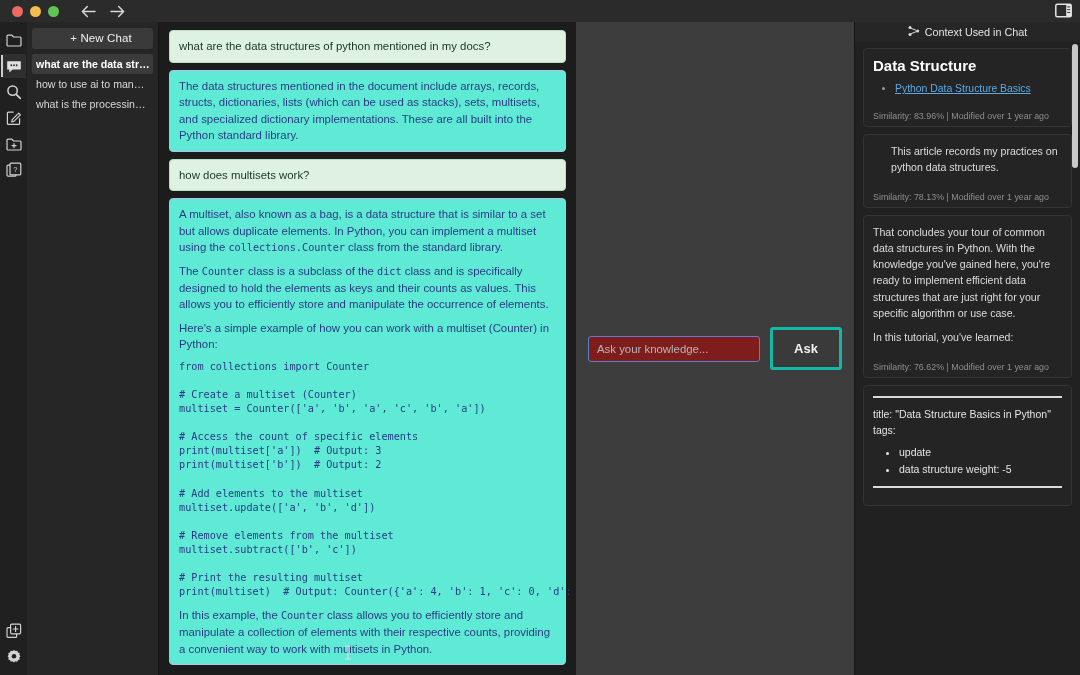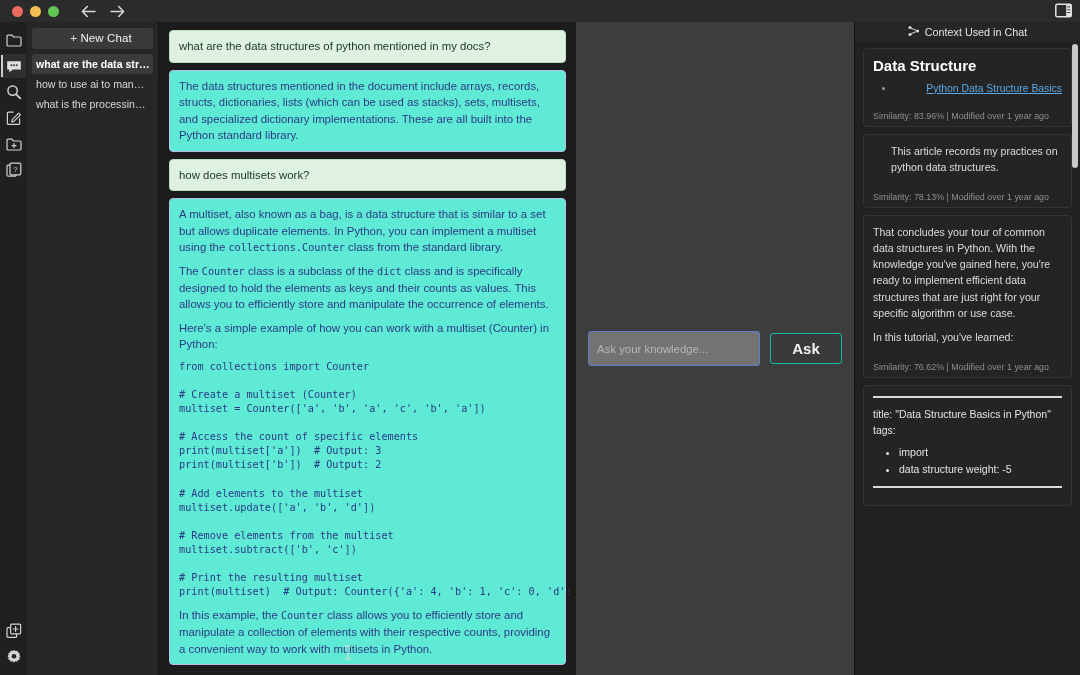--- a/index.html
+++ b/index.html
@@ -172,38 +172,38 @@
   .composer {
     flex: 0 0 44px;
     background: #3d3d3d;
     display: flex;
     align-items: center;
     padding: 0 12px;
     gap: 10px;
   }
   .ask-input {
     flex: 1 1 auto;
-    height: 35px;
-    background: #737373;
+    height: 26px;
+    background: #7f1d1d;
     border: 1px solid #5b7fd0;
     border-radius: 3px;
     color: #e8e8e8;
     font-size: 11.4px;
     font-family: "Liberation Sans", sans-serif;
     padding: 0 8px;
     outline: none;
   }
   .ask-input::placeholder { color: #b6b6b6; }
   .ask-btn {
-    width: 72px; height: 31px;
+    width: 72px; height: 43px;
     background: #3a3a3a;
-    border: 1px solid #14b8a6;
+    border: 3px solid #14b8a6;
     border-radius: 3px;
     color: #f2f2f2;
-    font-size: 15px;
+    font-size: 13px;
     font-weight: bold;
     font-family: "Liberation Sans", sans-serif;
     cursor: pointer;
   }
   .caret {
     position: absolute;
     left: 344px; top: 645px;
     width: 8px; height: 15px;
     pointer-events: none;
   }
@@ -249,21 +249,21 @@
     line-height: 1.2;
   }
   .ctx-title-lg {
     font-size: 17.5px;
     font-weight: bold;
     color: #fdfdfd;
     line-height: 1.45;
     margin-bottom: 8px;
   }
   .ctx-link-list { margin: 0 0 9px 0; padding-left: 22px; }
-  .ctx-link-list li { color: #9a9a9a; font-size: 10px; text-align: right; }
+  .ctx-link-list li { color: #9a9a9a; font-size: 10px; }
   .ctx-link {
     color: #5aa9e6;
     text-decoration: underline;
     font-size: 10.4px;
     cursor: pointer;
   }
   .ctx-body {
     font-size: 10.6px;
     color: #dcdcdc;
     line-height: 1.52;
@@ -458,21 +458,21 @@
           <div class="ctx-card">
             <p class="ctx-body">That concludes your tour of common data structures in Python. With the knowledge you've gained here, you're ready to implement efficient data structures that are just right for your specific algorithm or use case.</p>
             <p class="ctx-body">In this tutorial, you've learned:</p>
             <div class="ctx-meta">Similarity: 76.62% | Modified over 1 year ago</div>
           </div>
           <div class="ctx-card meta-card">
             <hr class="ctx-hr">
             <div class="ctx-kv">title: "Data Structure Basics in Python"</div>
             <div class="ctx-kv">tags:</div>
             <ul class="ctx-tags">
-              <li>import</li>
+              <li>update</li>
               <li>data structure weight: -5</li>
             </ul>
             <hr class="ctx-hr">
           </div>
         </div>
       <div class="ctx-scrollbar"></div>
     </div>
   </div>
 
   <div class="caret">

